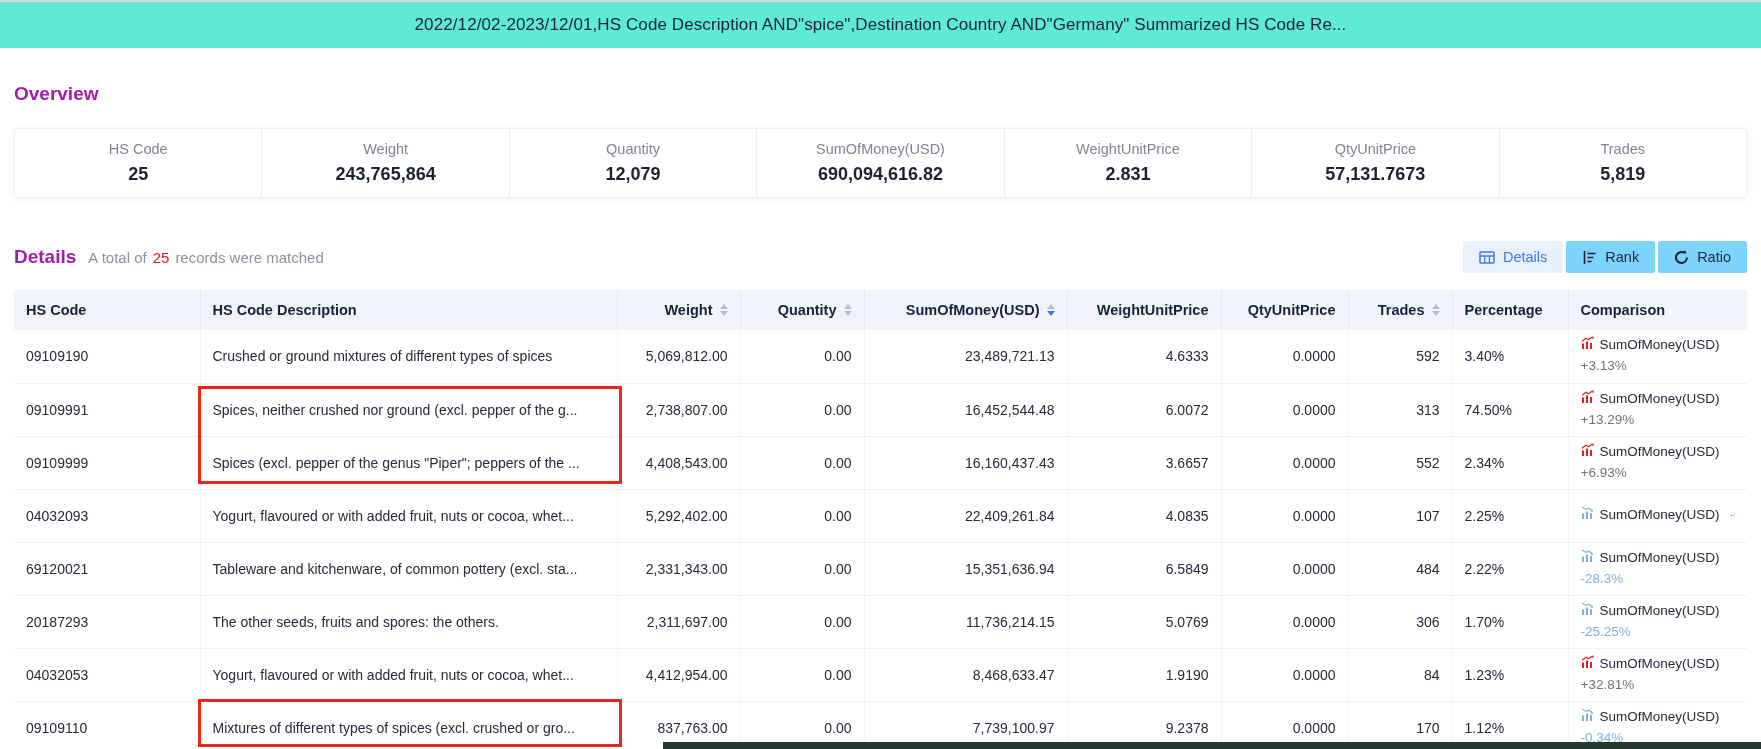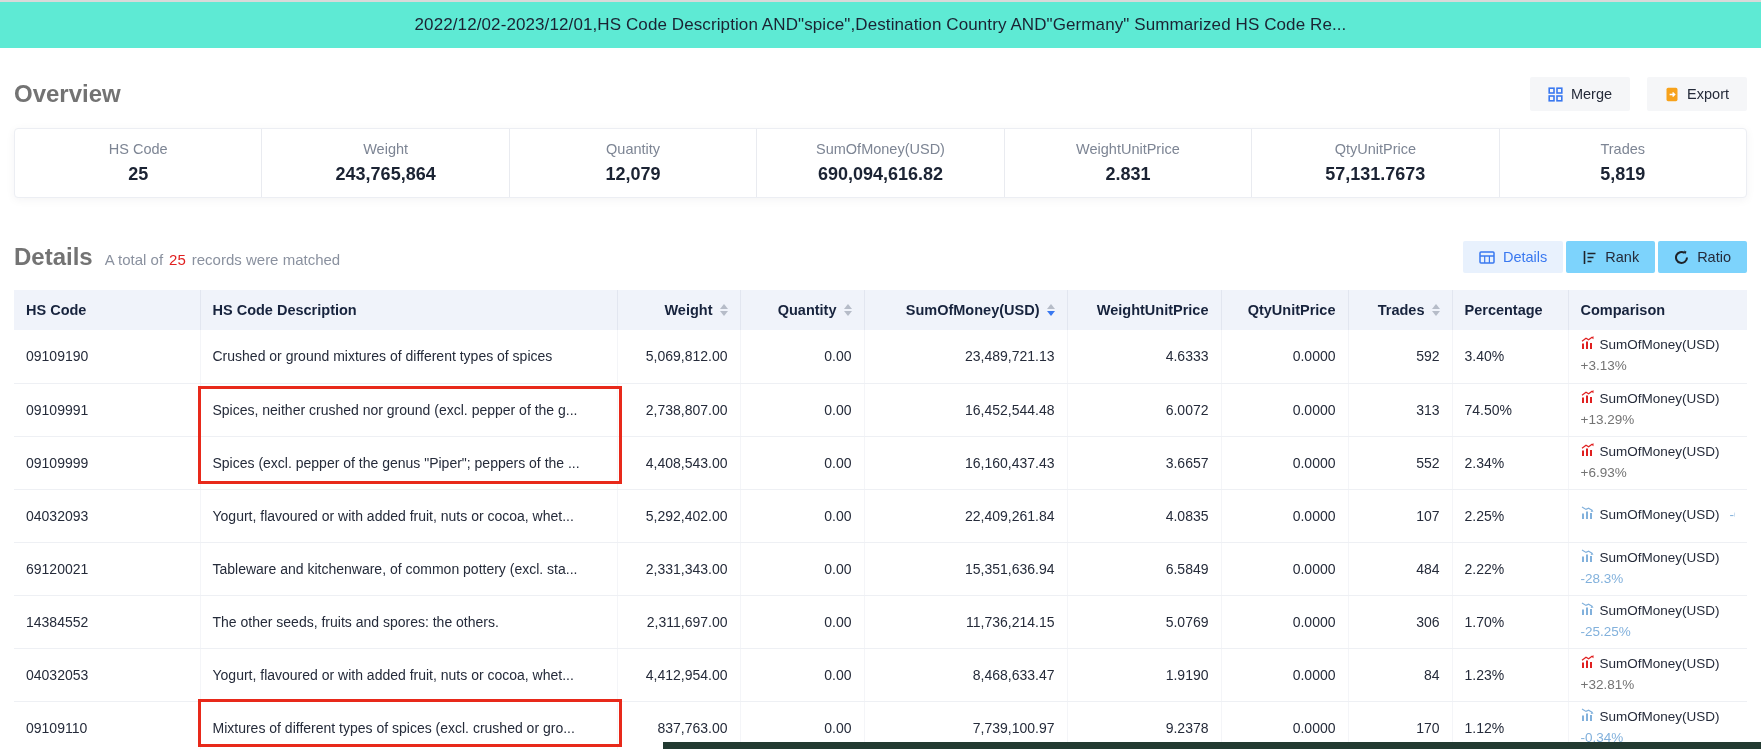--- a/index.html
+++ b/index.html
@@ -10,21 +10,21 @@
     font-family:"Liberation Sans","DejaVu Sans",sans-serif;
   }
   
   .title-bar { height:48px; display:flex; align-items:center; justify-content:center;
     border-top:2px solid #d9d9d9; background:#5eead4; }
   .title-bar .title { font-size:17px; font-weight:500; color:#1b2333; letter-spacing:.1px; }
 
   
   .section-head { display:flex; justify-content:space-between; align-items:center;
     margin:26px 14px 0; height:40px; }
-  .section-heading { font-size:24px; font-weight:700; color:#737373; }
+  .section-heading { font-size:19px; font-weight:700; color:#a21caf; }
   .top-actions { display:flex; gap:17px; }
   .btn { display:inline-flex; align-items:center; gap:8px; background:#f5f6f8; border:none;
     border-radius:2px; height:34px; padding:0 18px; font-size:14.5px; color:#252b3a; cursor:pointer; }
   .btn svg { display:block; }
 
   .overview-card { margin:14px 14px 0; height:70px; border:1px solid #eceef3; border-radius:4px;
     box-shadow:0 2px 10px rgba(31,45,61,.05); display:flex; align-items:stretch; background:#fff; }
   .stat { flex:1; display:flex; flex-direction:column; justify-content:center; align-items:center;
     border-right:1px solid #e9ebf0; padding:4px 0; }
   .stat:last-child { border-right:none; }
@@ -82,44 +82,20 @@
 </style>
 </head>
 <body>
 
 <div class="title-bar">
   <span class="title">2022/12/02-2023/12/01,HS Code Description AND"spice",Destination Country AND"Germany" Summarized HS Code Re...</span>
 </div>
 
 <div class="section-head">
   <span class="section-heading">Overview</span>
-  <div class="top-actions">
-    <button class="btn">
-      <span>
-          <svg width="15" height="15" viewBox="0 0 15 15">
-            <g fill="none" stroke="#3978f0" stroke-width="1.6">
-              <rect x="1.2" y="1.2" width="4.8" height="4.8"></rect>
-              <rect x="9" y="1.2" width="4.8" height="4.8"></rect>
-              <rect x="1.2" y="9" width="4.8" height="4.8"></rect>
-              <rect x="9" y="9" width="4.8" height="4.8"></rect>
-            </g>
-          </svg>
-        </span>
-      <span>Merge</span>
-    </button>
-    <button class="btn">
-      <span>
-          <svg width="14" height="15" viewBox="0 0 14 15">
-            <rect x="1.5" y="0.8" width="11" height="13.4" rx="1.6" fill="#f7a21b"></rect>
-            <path d="M4.6 7.5h5M7.6 5.4l2.1 2.1-2.1 2.1" stroke="#fff" stroke-width="1.4" fill="none"></path>
-          </svg>
-        </span>
-      <span>Export</span>
-    </button>
-  </div>
 </div>
 
 <div class="overview-card" id="overview-stats">
     <div class="stat">
       <div class="stat-label">HS Code</div>
       <div class="stat-value">25</div>
     </div>
     <div class="stat">
       <div class="stat-label">Weight</div>
       <div class="stat-value">243,765,864</div>
@@ -385,21 +361,21 @@
                     <path d="M1 1 5 3.4 7.6 2.2 11.4 4.6" stroke="#82b1dc" stroke-width="1.2" fill="none"></path>
                     <path d="M12.6 5.4l-2.9 0.6 1-2.5z" fill="#82b1dc"></path>
                   </svg></span>
                 <span>SumOfMoney(USD)</span>
               </div>
               <div class="cmp-pct">-28.3%</div>
             </div>
           </td>
         </tr>
         <tr>
-          <td class="ta-l">14384552</td>
+          <td class="ta-l">20187293</td>
           <td class="ta-l">The other seeds, fruits and spores: the others.</td>
           <td class="ta-r">2,311,697.00</td>
           <td class="ta-r">0.00</td>
           <td class="ta-r">11,736,214.15</td>
           <td class="ta-r">5.0769</td>
           <td class="ta-r">0.0000</td>
           <td class="ta-r">306</td>
           <td class="ta-l">1.70%</td>
           <td class="ta-l">
             <div class="cmp trend-down">

